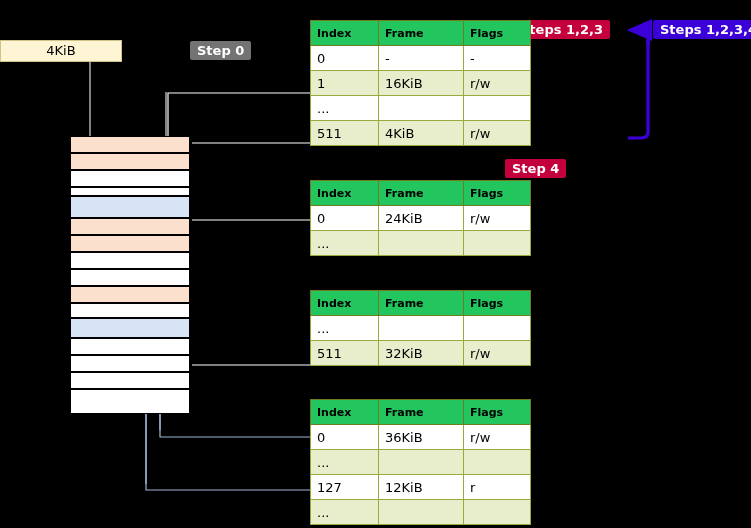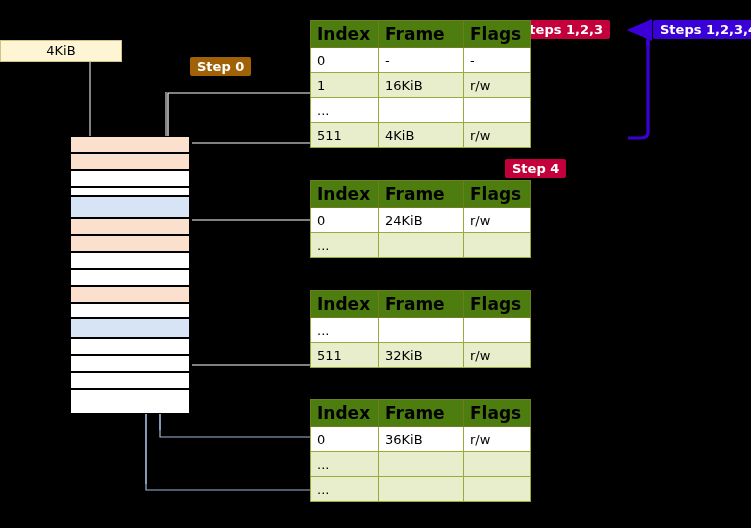--- a/index.html
+++ b/index.html
@@ -2,36 +2,36 @@
 <html><head>
 <meta charset="utf-8">
 <style>
   html,body{margin:0;padding:0;background:#000;}
   #root{position:relative;width:751px;height:528px;background:#000;
         font-family:"DejaVu Sans", sans-serif;overflow:hidden;}
 
   
   .ptable{position:absolute;border-collapse:collapse;background:#fff;}
   .ptable th{
-      background:#4d7c0f;color:#000;font-weight:bold;font-size:17px;
+      background:#22c55e;color:#000;font-weight:bold;font-size:11px;
       border:1px solid #6f7d20;padding:3px 6px;text-align:left;height:18px;
   }
   .ptable td{
       border:1px solid #9aa83c;font-size:13px;color:#000;
       padding:3px 6px;height:18px;background:#fff;
   }
   .ptable tr.alt td{background:#e8eecb;}
   .col-index{width:55px;}
   .col-frame{width:72px;}
   .col-flags{width:54px;}
 
   
   .tag{position:absolute;color:#fff;font-size:13px;font-weight:bold;
        padding:2px 7px;border-radius:2px;white-space:nowrap;}
-  .tag-step0{background:#a16207;margin-top:16px;}
+  .tag-step0{background:#737373;}
   .tag-step123{background:#c3003c;}
   .tag-step1234{background:#3b00d8;}
   .tag-step4{background:#c3003c;}
 
   
   .kbox{position:absolute;background:#fdf5d4;border:1px solid #cfc38a;
         color:#000;font-size:13px;text-align:center;}
 
   
   .memcol{position:absolute;}
@@ -209,20 +209,25 @@
         <tr>
           <td class="col-index">0</td>
           <td class="col-frame">36KiB</td>
           <td class="col-flags">r/w</td>
         </tr>
         <tr class="alt">
           <td class="col-index">...</td>
           <td class="col-frame"></td>
           <td class="col-flags"></td>
         </tr>
+        <tr>
+          <td class="col-index">127</td>
+          <td class="col-frame">12KiB</td>
+          <td class="col-flags">r</td>
+        </tr>
         <tr class="alt">
           <td class="col-index">...</td>
           <td class="col-frame"></td>
           <td class="col-flags"></td>
         </tr>
       </tbody>
     </table>
 
 </div>
 

